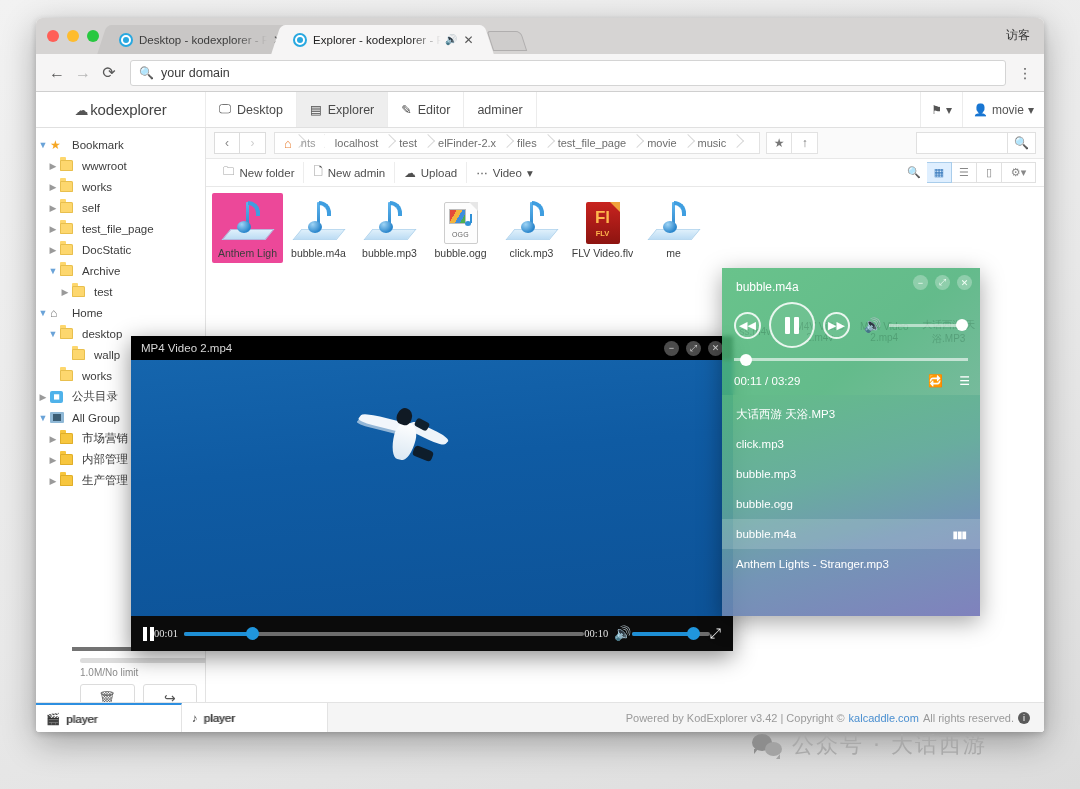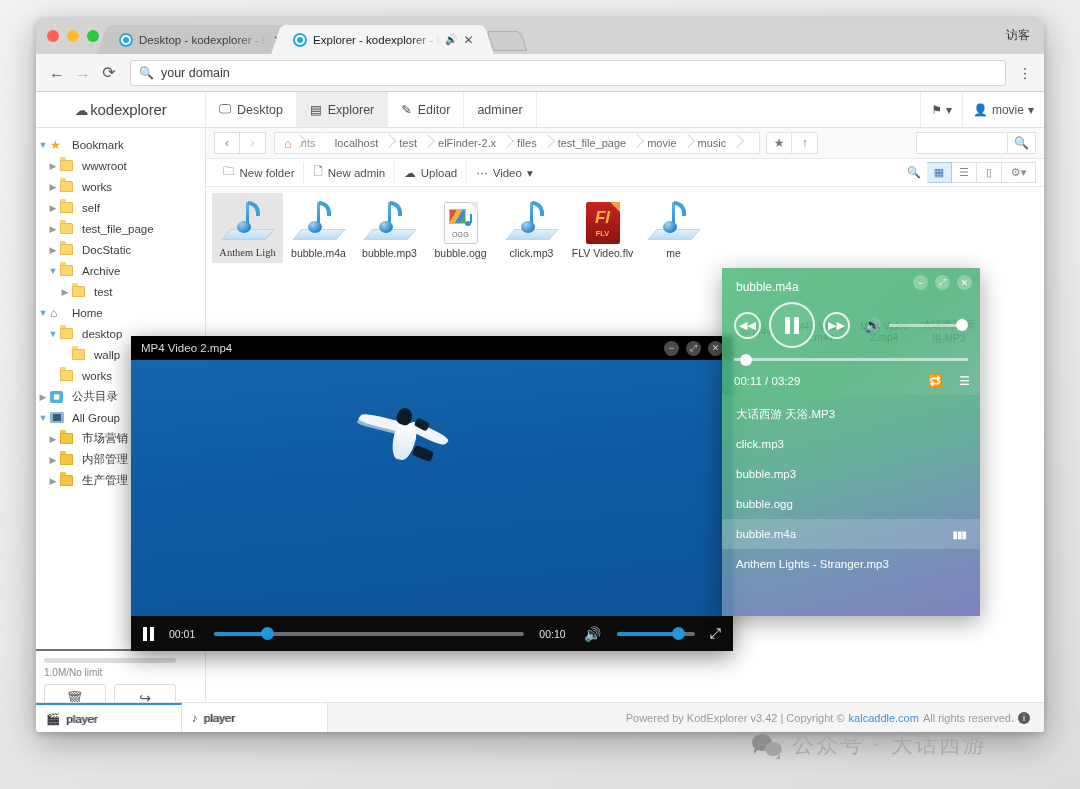--- a/index.html
+++ b/index.html
@@ -170,21 +170,21 @@
     position: relative;
   }
   .grpico::after {
     content: ""; position: absolute; left: 3px; top: 2px; right: 3px; bottom: 2px;
     background: #3b5d74;
   }
   .nlabel { padding-left: 5px; }
   .ind1 { padding-left: 10px; }
   .ind2 { padding-left: 22px; }
 
-  .sb-bottom { border-top: 2px solid #737373; padding: 7px 8px 8px; }
+  .sb-bottom { border-top: 4px solid #737373; padding: 7px 8px 8px; margin-left: 36px; }
   .quota-bar { height: 5px; background: #dddddd; border-radius: 3px; width: 132px; }
   .quota-text { font-size: 10px; color: #8a8a8a; margin: 4px 0 6px; }
   .sb-btns { display: flex; gap: 8px; }
   .sb-btn {
     width: 62px; height: 40px; border: 1px solid #dcdcdc; border-radius: 3px;
     background: #fff; display: flex; flex-direction: column;
     align-items: center; justify-content: center; gap: 1px;
     font-size: 10.5px; color: #5a5a5a;
   }
   .sb-btn .gl { font-size: 14px; color: #555; line-height: 1; }
@@ -254,21 +254,21 @@
   .vw.zoom { border: none; background: transparent; }
   .vw.wide { width: 34px; border-left: none; }
 
   
   .filearea { flex: 1; position: relative; overflow: hidden; background: #fff; }
   .filegrid { display: flex; padding: 6px 4px 0 6px; }
   .file {
     width: 71px; padding: 5px 2px 4px; text-align: center;
     display: flex; flex-direction: column; align-items: center; gap: 3px;
   }
-  .file.sel { background: #e5e5e5; border-radius: 2px; font-family: Liberation Serif, serif; }
+  .file.sel { background: #ec4899; border-radius: 2px; }
   .fthumb { height: 46px; display: flex; align-items: flex-end; justify-content: center; }
   .fname {
     font-size: 10.5px; color: #3c3c3c; white-space: nowrap;
     overflow: hidden; max-width: 68px; text-overflow: clip;
   }
 
   
   .ic-music { position: relative; width: 48px; height: 44px; }
   .ic-music .plate {
     position: absolute; left: 2px; bottom: 2px; width: 44px; height: 15px;
@@ -321,21 +321,21 @@
     background: linear-gradient(#c8231f,#8d1410);
     border-radius: 2px;
     color: #fff; font-weight: bold;
     display: flex; flex-direction: column; align-items: center; justify-content: center;
   }
   .ic-flv::after {
     content: ""; position: absolute; right: 0; top: 0;
     border-width: 0 10px 10px 0; border-style: solid;
     border-color: transparent #f0a23b transparent transparent;
   }
-  .ic-flv .fl { font-size: 17px; line-height: 1; color: #ffb74d; font-style: italic; }
+  .ic-flv .fl { font-size: 17px; line-height: 1; color: #ffb74d; }
   .ic-flv .ext { font-size: 7.5px; margin-top: 3px; color: #ffb74d; }
   
   .ic-clap { position: relative; width: 40px; height: 38px; }
   .ic-clap .top {
     position: absolute; left: 0; top: 0; width: 40px; height: 10px;
     background: #111;
     clip-path: polygon(0 30%,100% 0,100% 70%,0 100%);
   }
   .ic-clap .top::after {
     content: ""; position: absolute; inset: 0;
@@ -436,21 +436,21 @@
   .bird .tip1 {
     position: absolute; left: 56px; top: 14px; width: 14px; height: 9px;
     background: #10212e; transform: rotate(28deg); border-radius: 3px;
   }
   .bird .tip2 {
     position: absolute; left: 54px; top: 42px; width: 20px; height: 11px;
     background: #0e1d2b; transform: rotate(22deg); border-radius: 4px;
   }
   .vw-bar {
     height: 35px; background: #0b0b0b;
-    display: flex; align-items: center; padding: 0 12px; gap: 15px;
+    display: flex; align-items: center; padding: 0 12px; gap: 0; font-family: Liberation Serif, serif;
   }
   .vbtn-pause { display: flex; gap: 3px; }
   .vbtn-pause i { display: block; width: 4px; height: 14px; background: #fff; }
   .vtime { font-size: 10.5px; color: #e3e3e3; min-width: 30px; }
   .vprog {
     flex: 1; height: 4px; background: #6d6d6d; border-radius: 2px; position: relative;
   }
   .vprog .fill { position: absolute; left: 0; top: 0; bottom: 0; width: 17%; background: #1e8fd5; border-radius: 2px; }
   .vprog .knob {
     position: absolute; left: 17%; top: 50%; width: 13px; height: 13px;

